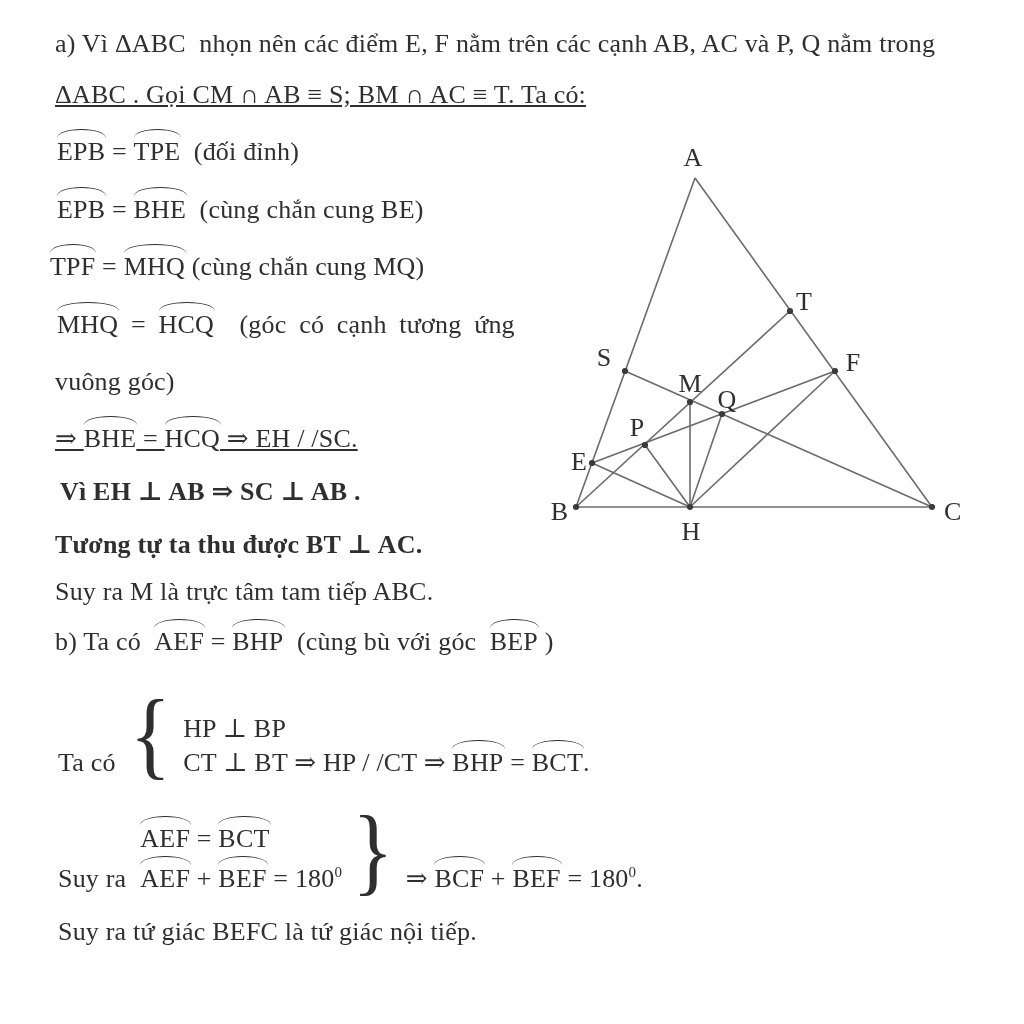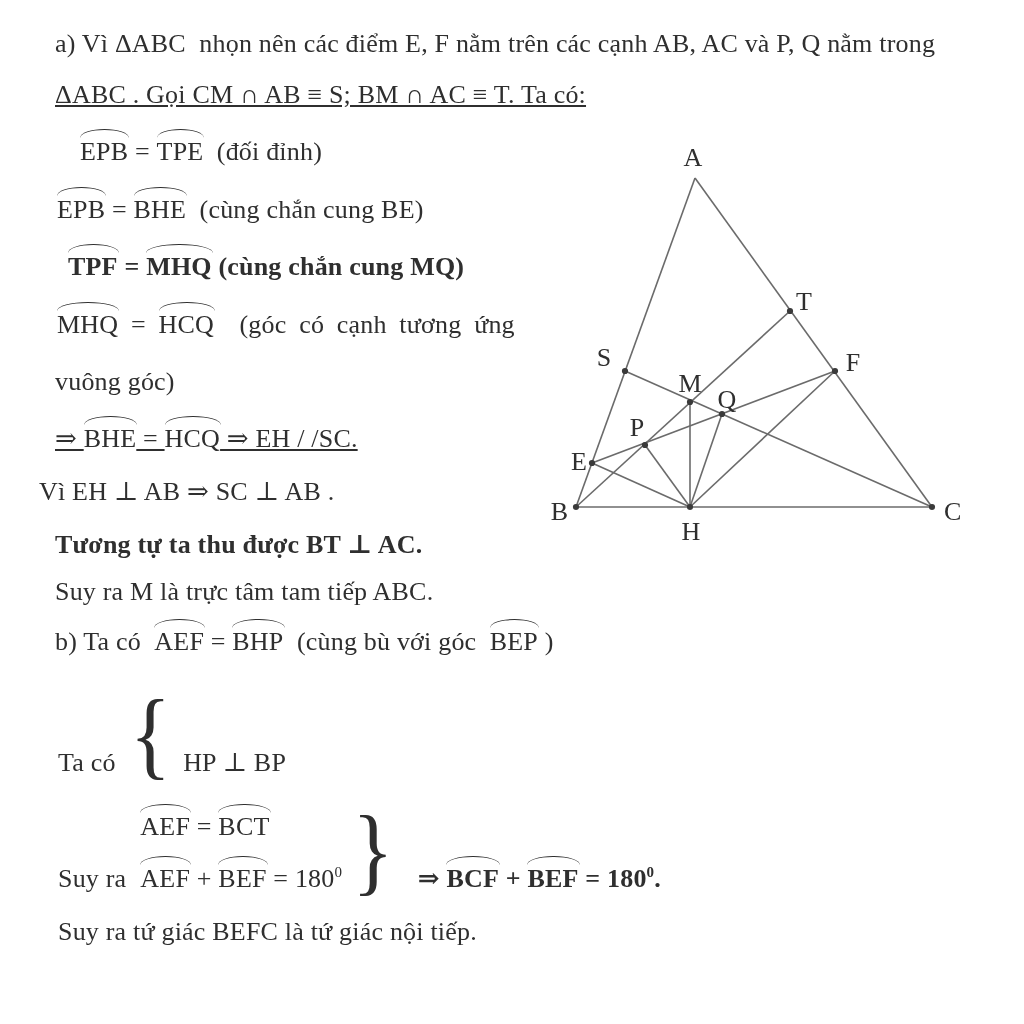--- a/index.html
+++ b/index.html
@@ -7,54 +7,54 @@
     width:1024px;height:1024px;background:#ffffff;position:relative;overflow:hidden;
     font-family:"Liberation Serif","DejaVu Serif",serif;color:#2f2f2f;
   }
   .doc{position:absolute;inset:0;}
   .line{position:absolute;font-size:26px;line-height:30px;white-space:pre;letter-spacing:.2px;}
   #l6{word-spacing:6px;}
   .system{display:flex;align-items:flex-end;}
   .sys-label{margin-right:14px;}
   .rows{display:inline-flex;flex-direction:column;}
   #sys1 .rows{gap:4px;}
-  #sys2 .rows{gap:22px;}
+  #sys2 .rows{gap:10px;}
   .row{white-space:pre;}
   .brace{font-size:86px;line-height:1;display:inline-block;transform:scaleY(1.12);transform-origin:center;font-weight:400;}
   .brace.left{margin-right:12px;}
   .brace.right{margin-left:10px;}
-  .after{margin-left:24px;white-space:pre;font-weight:bold;}
+  .after{margin-left:12px;white-space:pre;}
   sup{font-size:15px;vertical-align:super;line-height:0;}
   .hat{position:relative;display:inline-block;white-space:pre;}
   .hat::before{
     content:"";position:absolute;left:0;right:-1px;top:-8px;height:8px;
     border-top:1.7px solid #2f2f2f;
     border-radius:50% 50% 0 0 / 100% 100% 0 0;
   }
   #diagram{position:absolute;}
   #diagram text{font-size:26px;fill:#2f2f2f;font-family:"Liberation Serif","DejaVu Serif",serif;}
 </style>
 </head>
 <body>
 
 <div class="doc">
   <div id="lines-root">
       <div id="l1" class="line" style="top: 29px; left: 55px; text-align: right;">a) Vì ΔABC  nhọn nên các điểm E, F nằm trên các cạnh AB, AC và P, Q nằm trong</div>
       <div id="l2" class="line" style="top: 80px; left: 55px; text-decoration: underline;">ΔABC . Gọi CM ∩ AB ≡ S; BM ∩ AC ≡ T. Ta có:</div>
-      <div id="l3" class="line" style="top: 137px; left: 57px; margin-left: 23px;"><span class="hat">EPB</span> = <span class="hat">TPE</span>  (đối đỉnh)</div>
+      <div id="l3" class="line" style="top: 137px; left: 57px;"><span class="hat">EPB</span> = <span class="hat">TPE</span>  (đối đỉnh)</div>
       <div id="l4" class="line" style="top: 195px; left: 57px;"><span class="hat">EPB</span> = <span class="hat">BHE</span>  (cùng chắn cung BE)</div>
-      <div id="l5" class="line" style="top: 252px; left: 68px; font-weight: bold;"><span class="hat">TPF</span> = <span class="hat">MHQ</span> (cùng chắn cung MQ)</div>
+      <div id="l5" class="line" style="top: 252px; left: 50px;"><span class="hat">TPF</span> = <span class="hat">MHQ</span> (cùng chắn cung MQ)</div>
       <div id="l6" class="line" style="top: 310px; left: 57px;"><span class="hat">MHQ</span> = <span class="hat">HCQ</span>  (góc có cạnh tương ứng</div>
       <div id="l7" class="line" style="top: 367px; left: 55px;">vuông góc)</div>
       <div id="l8" class="line" style="top: 424px; left: 55px; text-decoration: underline;">⇒ <span class="hat">BHE</span> = <span class="hat">HCQ</span> ⇒ EH / /SC.</div>
-      <div id="l9" class="line" style="top: 477px; left: 39px;">Vì EH ⊥ AB ⇒ SC ⊥ AB .</div>
+      <div id="l9" class="line" style="top: 477px; left: 60px; font-weight: bold;">Vì EH ⊥ AB ⇒ SC ⊥ AB .</div>
       <div id="l10" class="line" style="top: 530px; left: 55px; font-weight: bold;">Tương tự ta thu được BT ⊥ AC.</div>
       <div id="l11" class="line" style="top: 577px; left: 55px;">Suy ra M là trực tâm tam tiếp ABC.</div>
       <div id="l12" class="line" style="top: 627px; left: 55px;">b) Ta có  <span class="hat">AEF</span> = <span class="hat">BHP</span>  (cùng bù với góc  <span class="hat">BEP</span> )</div>
-      <div id="sys1" class="line system" style="top: 692px; left: 58px;"><span class="sys-label">Ta có</span><span class="brace left">{</span><span class="rows"><span class="row">HP ⊥ BP</span></span></div>
+      <div id="sys1" class="line system" style="top: 692px; left: 58px;"><span class="sys-label">Ta có</span><span class="brace left">{</span><span class="rows"><span class="row">HP ⊥ BP</span><span class="row">CT ⊥ BT ⇒ HP / /CT ⇒ <span class="hat">BHP</span> = <span class="hat">BCT</span>.</span></span></div>
       <div id="sys2" class="line system" style="top: 808px; left: 58px;"><span class="sys-label">Suy ra</span><span class="rows"><span class="row"><span class="hat">AEF</span> = <span class="hat">BCT</span></span><span class="row"><span class="hat">AEF</span> + <span class="hat">BEF</span> = 180<sup>0</sup></span></span><span class="brace right">}</span><span class="after">⇒ <span class="hat">BCF</span> + <span class="hat">BEF</span> = 180<sup>0</sup>.</span></div>
       <div id="l17" class="line" style="top: 917px; left: 58px;">Suy ra tứ giác BEFC là tứ giác nội tiếp.</div>
     </div>
   <svg id="diagram" xmlns="http://www.w3.org/2000/svg" viewBox="530 140 455 410" style="left: 530px; top: 140px; width: 455px; height: 410px;">
       <line x1="695" y1="178" x2="576" y2="507" stroke="#6b6b6b" stroke-width="1.6"></line>
       <line x1="695" y1="178" x2="932" y2="507" stroke="#6b6b6b" stroke-width="1.6"></line>
       <line x1="576" y1="507" x2="932" y2="507" stroke="#6b6b6b" stroke-width="1.6"></line>
       <line x1="576" y1="507" x2="790" y2="311" stroke="#6b6b6b" stroke-width="1.6"></line>
       <line x1="932" y1="507" x2="625" y2="371" stroke="#6b6b6b" stroke-width="1.6"></line>
       <line x1="592" y1="463" x2="835" y2="371" stroke="#6b6b6b" stroke-width="1.6"></line>

